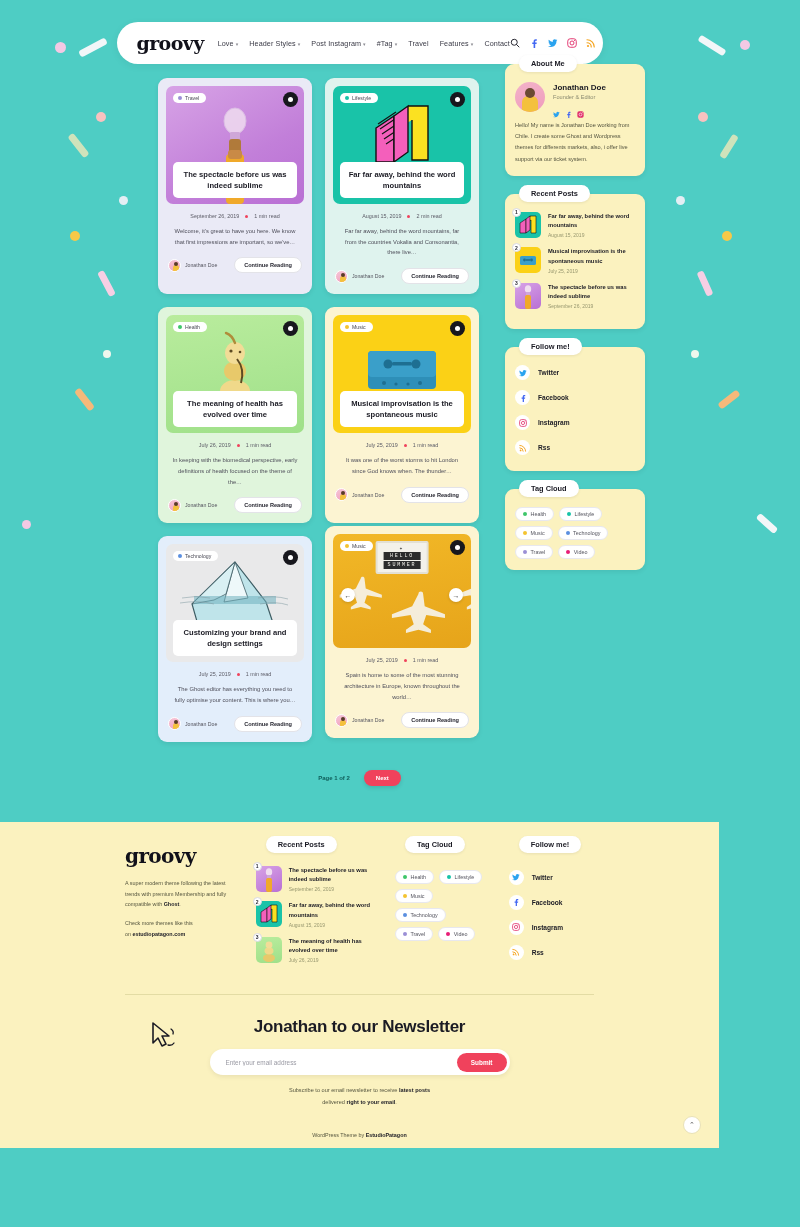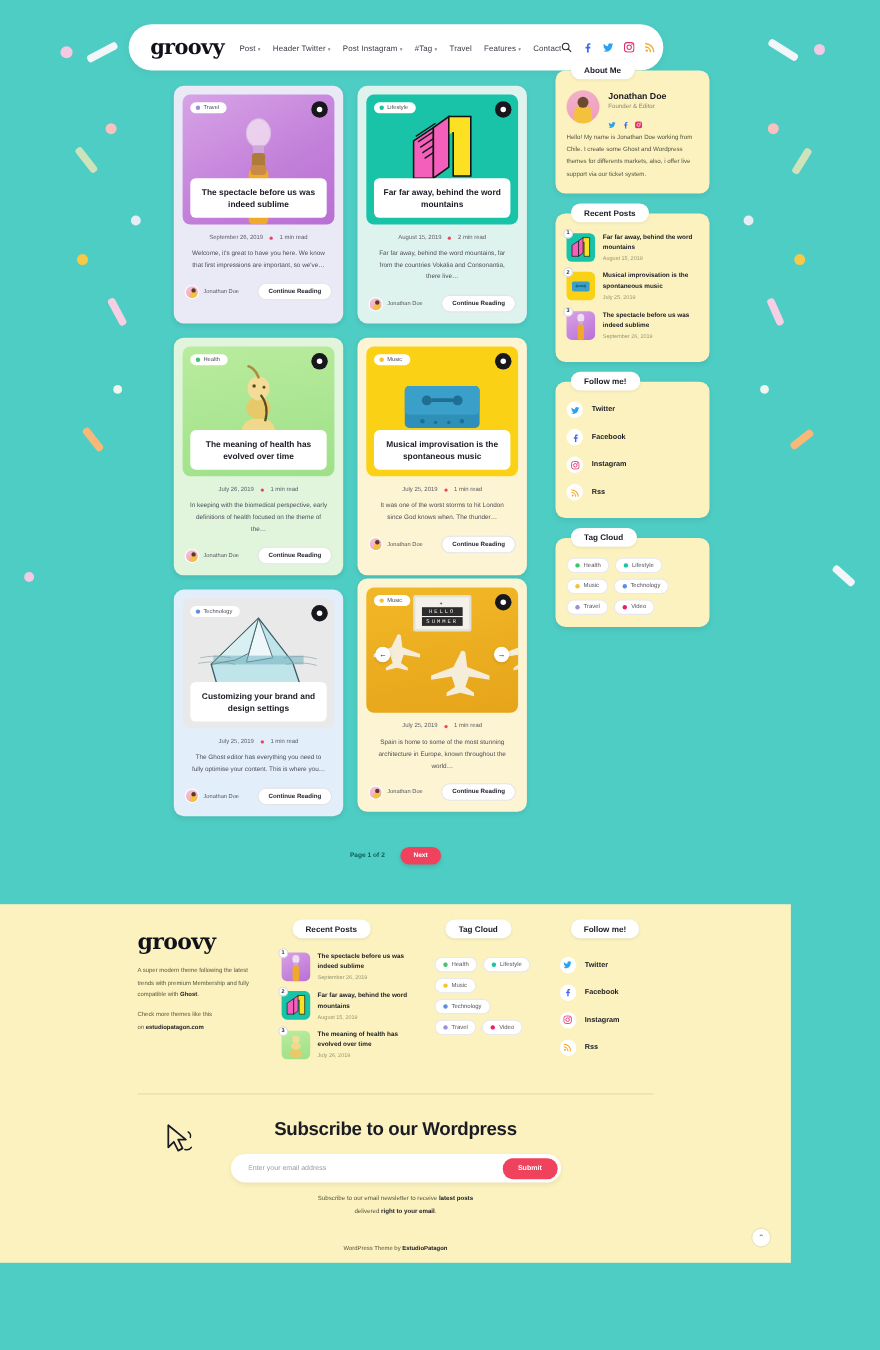--- a/index.html
+++ b/index.html
@@ -385,22 +385,22 @@
   <div class="confetti c-dot" style="left:22px;top:520px;width:9px;height:9px;background:#f3c9e4;"></div>
   <div class="confetti c-bar" style="left:755px;top:520px;width:24px;height:7px;background:#f2f6f8;transform:rotate(42deg);"></div>
 </div>
 
 <div class="page">
 
   <div class="header-wrap">
     <div class="navbar">
       <div class="brand">groovy</div>
       <div class="nav-items">
-        <div class="nav-link"><span>Post</span><span class="caret">▾</span></div>
-        <div class="nav-link"><span>Header Twitter</span><span class="caret">▾</span></div>
+        <div class="nav-link"><span>Love</span><span class="caret">▾</span></div>
+        <div class="nav-link"><span>Header Styles</span><span class="caret">▾</span></div>
         <div class="nav-link"><span>Post Instagram</span><span class="caret">▾</span></div>
         <div class="nav-link"><span>#Tag</span><span class="caret">▾</span></div>
         <div class="nav-link">Travel</div>
         <div class="nav-link"><span>Features</span><span class="caret">▾</span></div>
         <div class="nav-link">Contact</div>
       </div>
       <div class="nav-icons">
         <svg class="nav-ic" viewBox="0 0 20 20" fill="none" stroke="#2b2b35" stroke-width="2">
             <circle cx="8.5" cy="8.5" r="6"></circle>
             <line x1="13" y1="13" x2="18" y2="18" stroke-linecap="round"></line>
@@ -930,21 +930,21 @@
     </div>
 
     <div class="f-divider"></div>
 
     <div class="newsletter">
       <svg class="cursor-doodle" width="34" height="34" viewBox="0 0 34 34">
         <path d="M6 4 L6 24 L11 19 L15 27 L19 25 L15 17 L22 17 Z" fill="#fbf2bf" stroke="#1b1b24" stroke-width="1.6" stroke-linejoin="round"></path>
         <path d="M24 10 q3 2 2 5" stroke="#1b1b24" stroke-width="1.3" fill="none" stroke-linecap="round"></path>
         <path d="M21 26 q4 1 6 -2" stroke="#1b1b24" stroke-width="1.3" fill="none" stroke-linecap="round"></path>
       </svg>
-      <div class="nl-title">Subscribe to our Wordpress</div>
+      <div class="nl-title">Jonathan to our Newsletter</div>
       <form class="nl-form">
         <input class="nl-input" type="email" placeholder="Enter your email address" style="">
         <button class="nl-submit">Submit</button>
       </form>
       <div class="nl-note">
         <span>Subscribe to our email newsletter to receive </span><b>latest posts</b><br>
         <span>delivered </span><b>right to your email</b><span>.</span>
       </div>
     </div>
 

